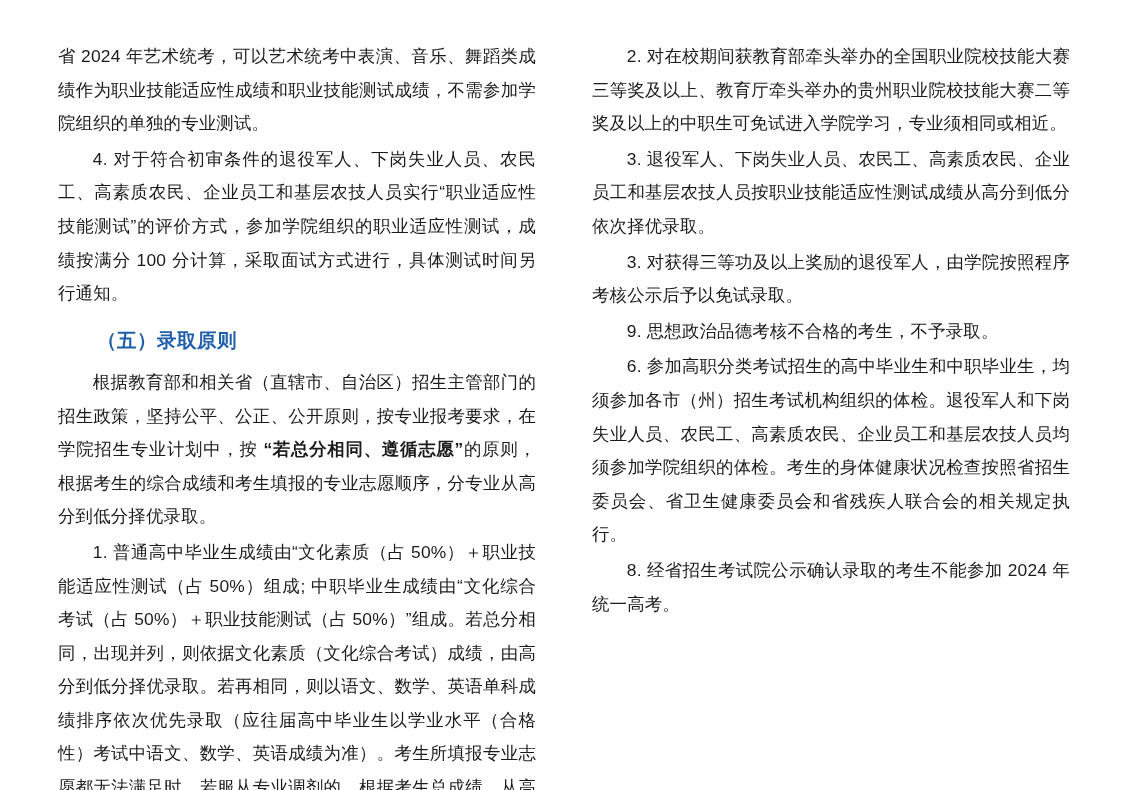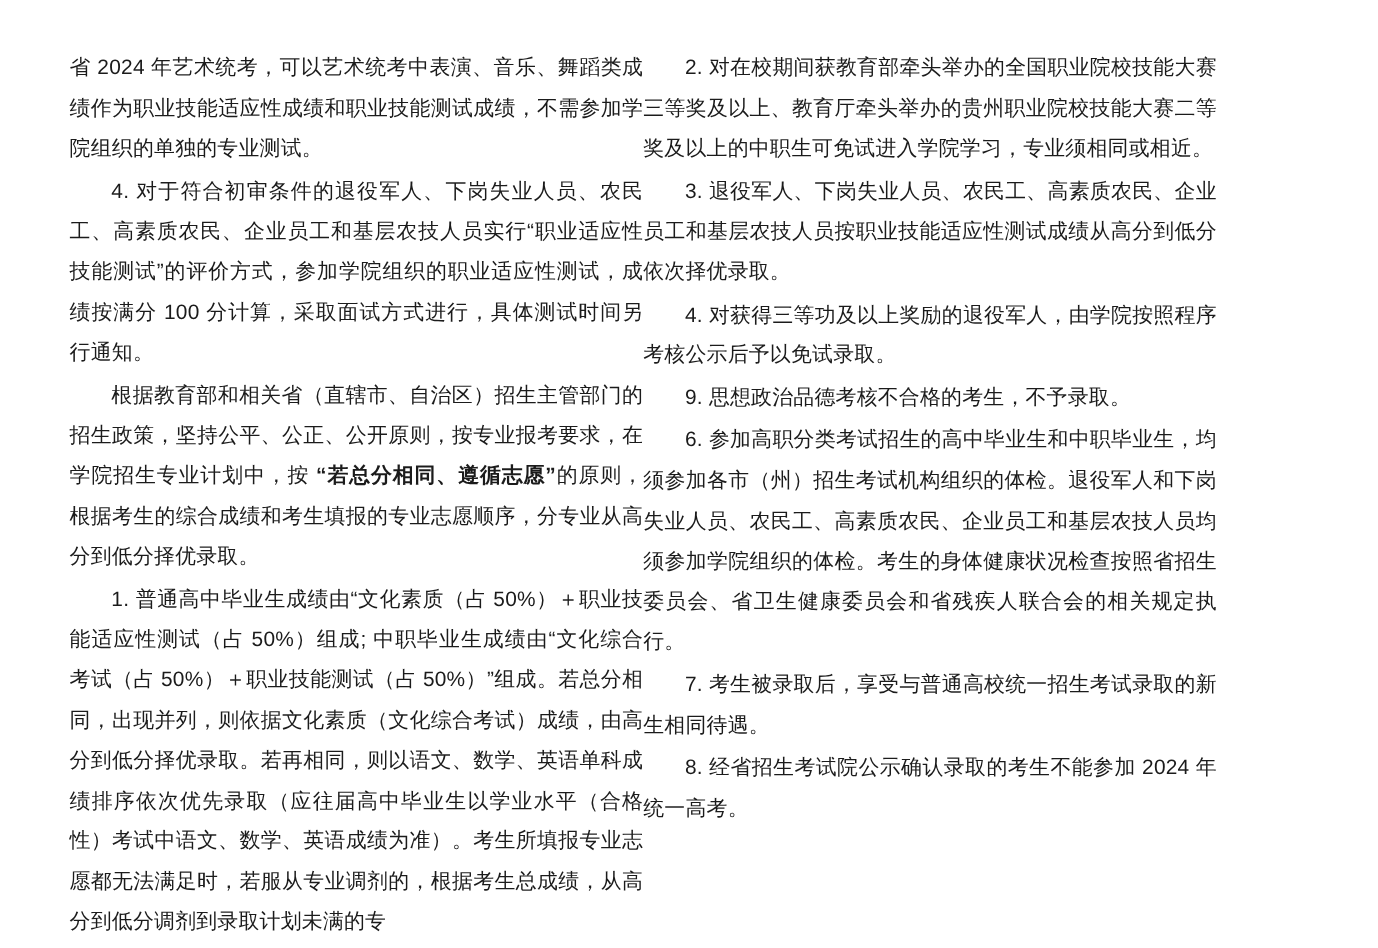--- a/index.html
+++ b/index.html
@@ -18,20 +18,21 @@
     position: relative;
     width: 1148px;
     height: 790px;
     box-sizing: border-box;
     padding: 40px 58px 30px 58px;
     background: #ffffff;
   }
   .columns {
     display: flex;
     flex-direction: row;
+    gap: 56px;
     height: 100%;
   }
   .col {
     width: 478px;
     flex: 0 0 478px;
   }
   p {
     margin: 0 0 2px 0;
     font-size: 17.4px;
     line-height: 1.93;
@@ -62,32 +63,32 @@
 </head>
 <body>
 
 <div class="page">
   <div class="columns">
 
     <div class="col">
       <p class="noindent">省 2024 年艺术统考，可以艺术统考中表演、音乐、舞蹈类成绩作为职业技能适应性成绩和职业技能测试成绩，不需参加学院组织的单独的专业测试。</p>
       <p class="indent">4. 对于符合初审条件的退役军人、下岗失业人员、农民工、高素质农民、企业员工和基层农技人员实行“职业适应性技能测试”的评价方式，参加学院组织的职业适应性测试，成绩按满分 100 分计算，采取面试方式进行，具体测试时间另行通知。</p>
 
+      <h2 class="section-heading">（五）录取原则</h2>
 
       <p class="indent">
         <span>根据教育部和相关省（直辖市、自治区）招生主管部门的招生政策，坚持公平、公正、公开原则，按专业报考要求，在学院招生专业计划中，按 </span><span class="bold">“若总分相同、遵循志愿”</span><span>的原则，根据考生的综合成绩和考生填报的专业志愿顺序，分专业从高分到低分择优录取。</span>
       </p>
 
       <p class="indent">1. 普通高中毕业生成绩由“文化素质（占 50%）＋职业技能适应性测试（占 50%）组成; 中职毕业生成绩由“文化综合考试（占 50%）＋职业技能测试（占 50%）”组成。若总分相同，出现并列，则依据文化素质（文化综合考试）成绩，由高分到低分择优录取。若再相同，则以语文、数学、英语单科成绩排序依次优先录取（应往届高中毕业生以学业水平（合格性）考试中语文、数学、英语成绩为准）。考生所填报专业志愿都无法满足时，若服从专业调剂的，根据考生总成绩，从高分到低分调剂到录取计划未满的专</p>
     </div>
 
     <div class="col">
       <p class="indent">2. 对在校期间获教育部牵头举办的全国职业院校技能大赛三等奖及以上、教育厅牵头举办的贵州职业院校技能大赛二等奖及以上的中职生可免试进入学院学习，专业须相同或相近。</p>
       <p class="indent">3. 退役军人、下岗失业人员、农民工、高素质农民、企业员工和基层农技人员按职业技能适应性测试成绩从高分到低分依次择优录取。</p>
-      <p class="indent">4. 对获得三等功及以上奖励的退役军人，由学院按照程序考核公示后予以免试录取。</p>
+      <p class="indent">3. 对获得三等功及以上奖励的退役军人，由学院按照程序考核公示后予以免试录取。</p>
       <p class="indent">9. 思想政治品德考核不合格的考生，不予录取。</p>
       <p class="indent">6. 参加高职分类考试招生的高中毕业生和中职毕业生，均须参加各市（州）招生考试机构组织的体检。退役军人和下岗失业人员、农民工、高素质农民、企业员工和基层农技人员均须参加学院组织的体检。考生的身体健康状况检查按照省招生委员会、省卫生健康委员会和省残疾人联合会的相关规定执行。</p>
-      <p class="indent">7. 考生被录取后，享受与普通高校统一招生考试录取的新生相同待遇。</p>
       <p class="indent">8. 经省招生考试院公示确认录取的考生不能参加 2024 年统一高考。</p>
     </div>
 
   </div>
 </div>
 
 </body></html>

